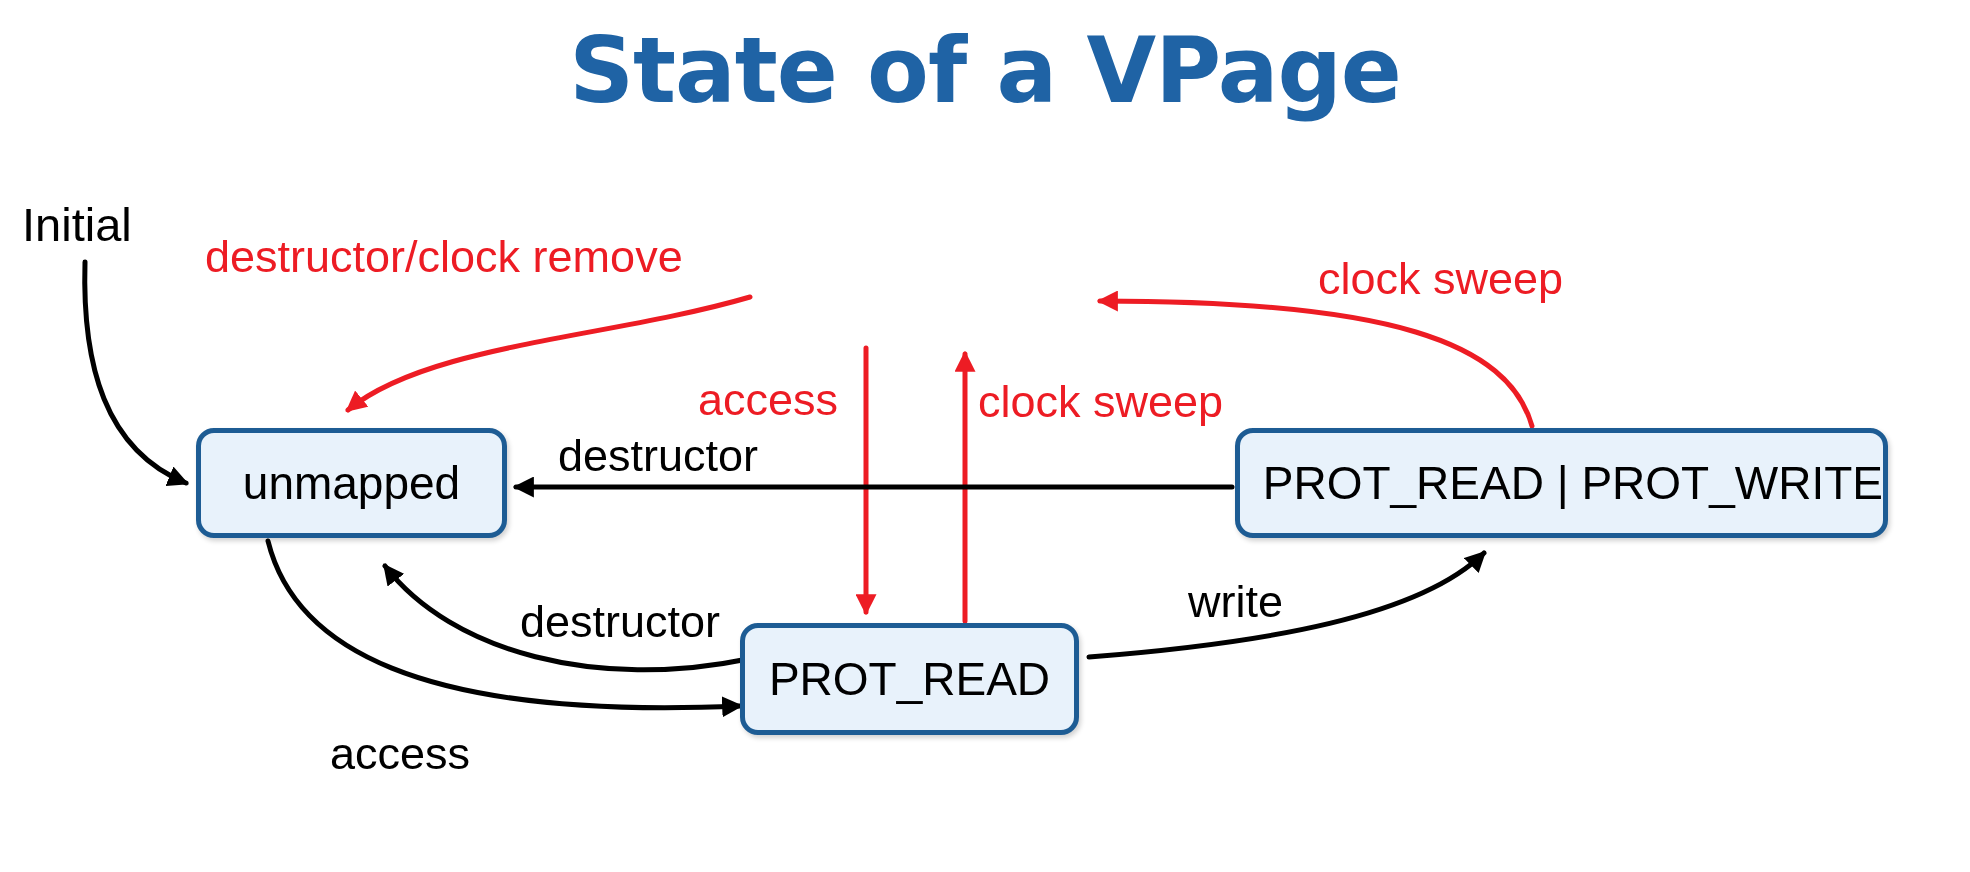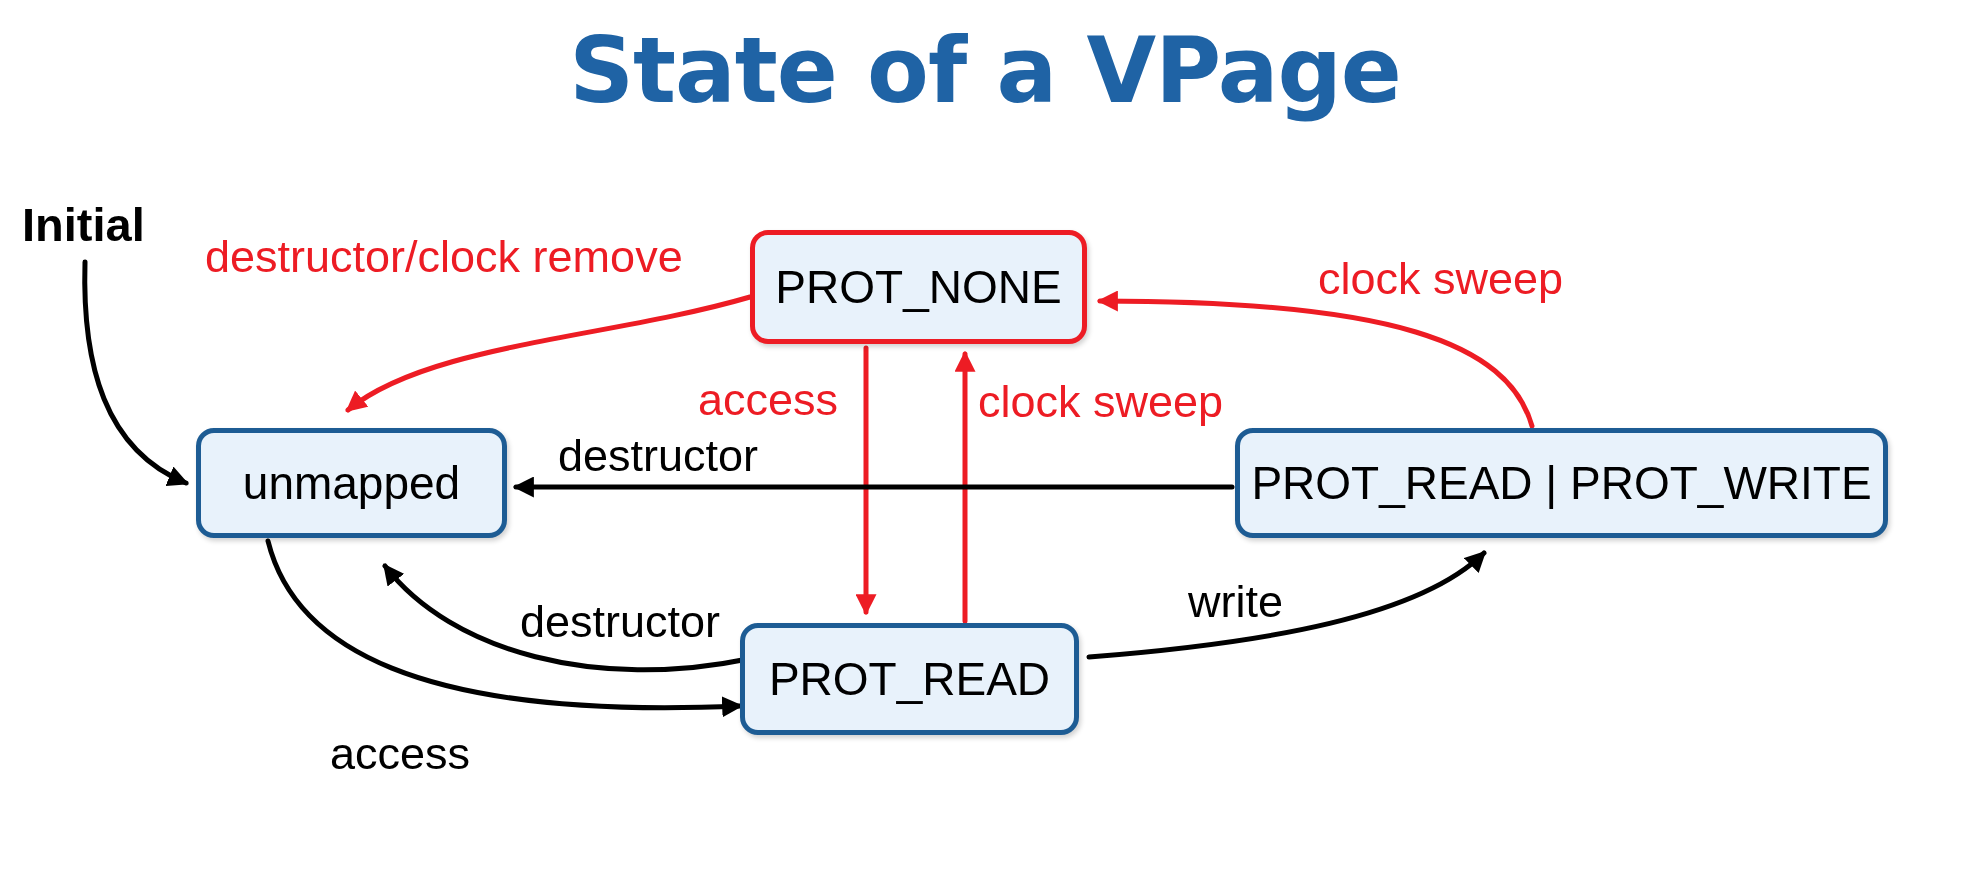--- a/index.html
+++ b/index.html
@@ -54,33 +54,33 @@
     border-radius: 18px;
     font-size: 46px;
     color: #000000;
     white-space: nowrap;
     box-shadow: 2px 3px 5px rgba(0,0,0,0.18);
   }
   .state.red-border { border-color: var(--color-red, #ED1C24); }
 
   .state-prot-none  { left: 750px;  top: 230px; width: 337px; height: 114px; }
   .state-unmapped   { left: 196px;  top: 428px; width: 311px; height: 110px; justify-content: center; }
-  .state-prw        { left: 1235px; top: 428px; width: 653px; height: 110px; }
+  .state-prw        { left: 1235px; top: 428px; width: 653px; height: 110px; justify-content: flex-end; }
   .state-prot-read  { left: 740px;  top: 623px; width: 339px; height: 112px; }
 
   .edge-label {
     position: absolute;
     font-size: 45px;
     line-height: 1.05;
     color: #000000;
     white-space: nowrap;
   }
   .edge-label.red { color: var(--color-red, #ED1C24); }
 
-  .lbl-initial        { left: 22px;   top: 200px; font-size: 47px; font-weight: bold; }
+  .lbl-initial        { left: 22px;   top: 200px; font-size: 47px; }
   .lbl-dcr            { left: 205px;  top: 233px; text-align: center; }
   .lbl-cs-top         { left: 1318px; top: 255px; }
   .lbl-access-red     { left: 698px;  top: 376px; }
   .lbl-cs-mid         { left: 978px;  top: 378px; }
   .lbl-destructor-mid { left: 558px;  top: 432px; }
   .lbl-destructor-low { left: 520px;  top: 598px; }
   .lbl-write          { left: 1188px; top: 578px; }
   .lbl-access-low     { left: 330px;  top: 730px; }
 </style>
 </head>
@@ -112,23 +112,20 @@
 
     <path class="edge black" d="M 748 659 C 598 690, 452 653, 385 566" marker-end="url(#arrow-black)"></path>
 
     <path class="edge black" d="M 268 541 C 294 646, 415 720, 740 706" marker-end="url(#arrow-black)"></path>
 
     <path class="edge black" d="M 1089 657 C 1268 643, 1420 616, 1484 553" marker-end="url(#arrow-black)"></path>
   </svg>
 
   <h1 class="page-title">State of a VPage</h1>
 
-  <div class="state red-border state-prot-none">
-    <span>PROT_NONE</span>
-  </div>
 
   <div class="state state-unmapped">
     <span>unmapped</span>
   </div>
 
   <div class="state state-prw">
     <span>PROT_READ | PROT_WRITE</span>
   </div>
 
   <div class="state state-prot-read">

